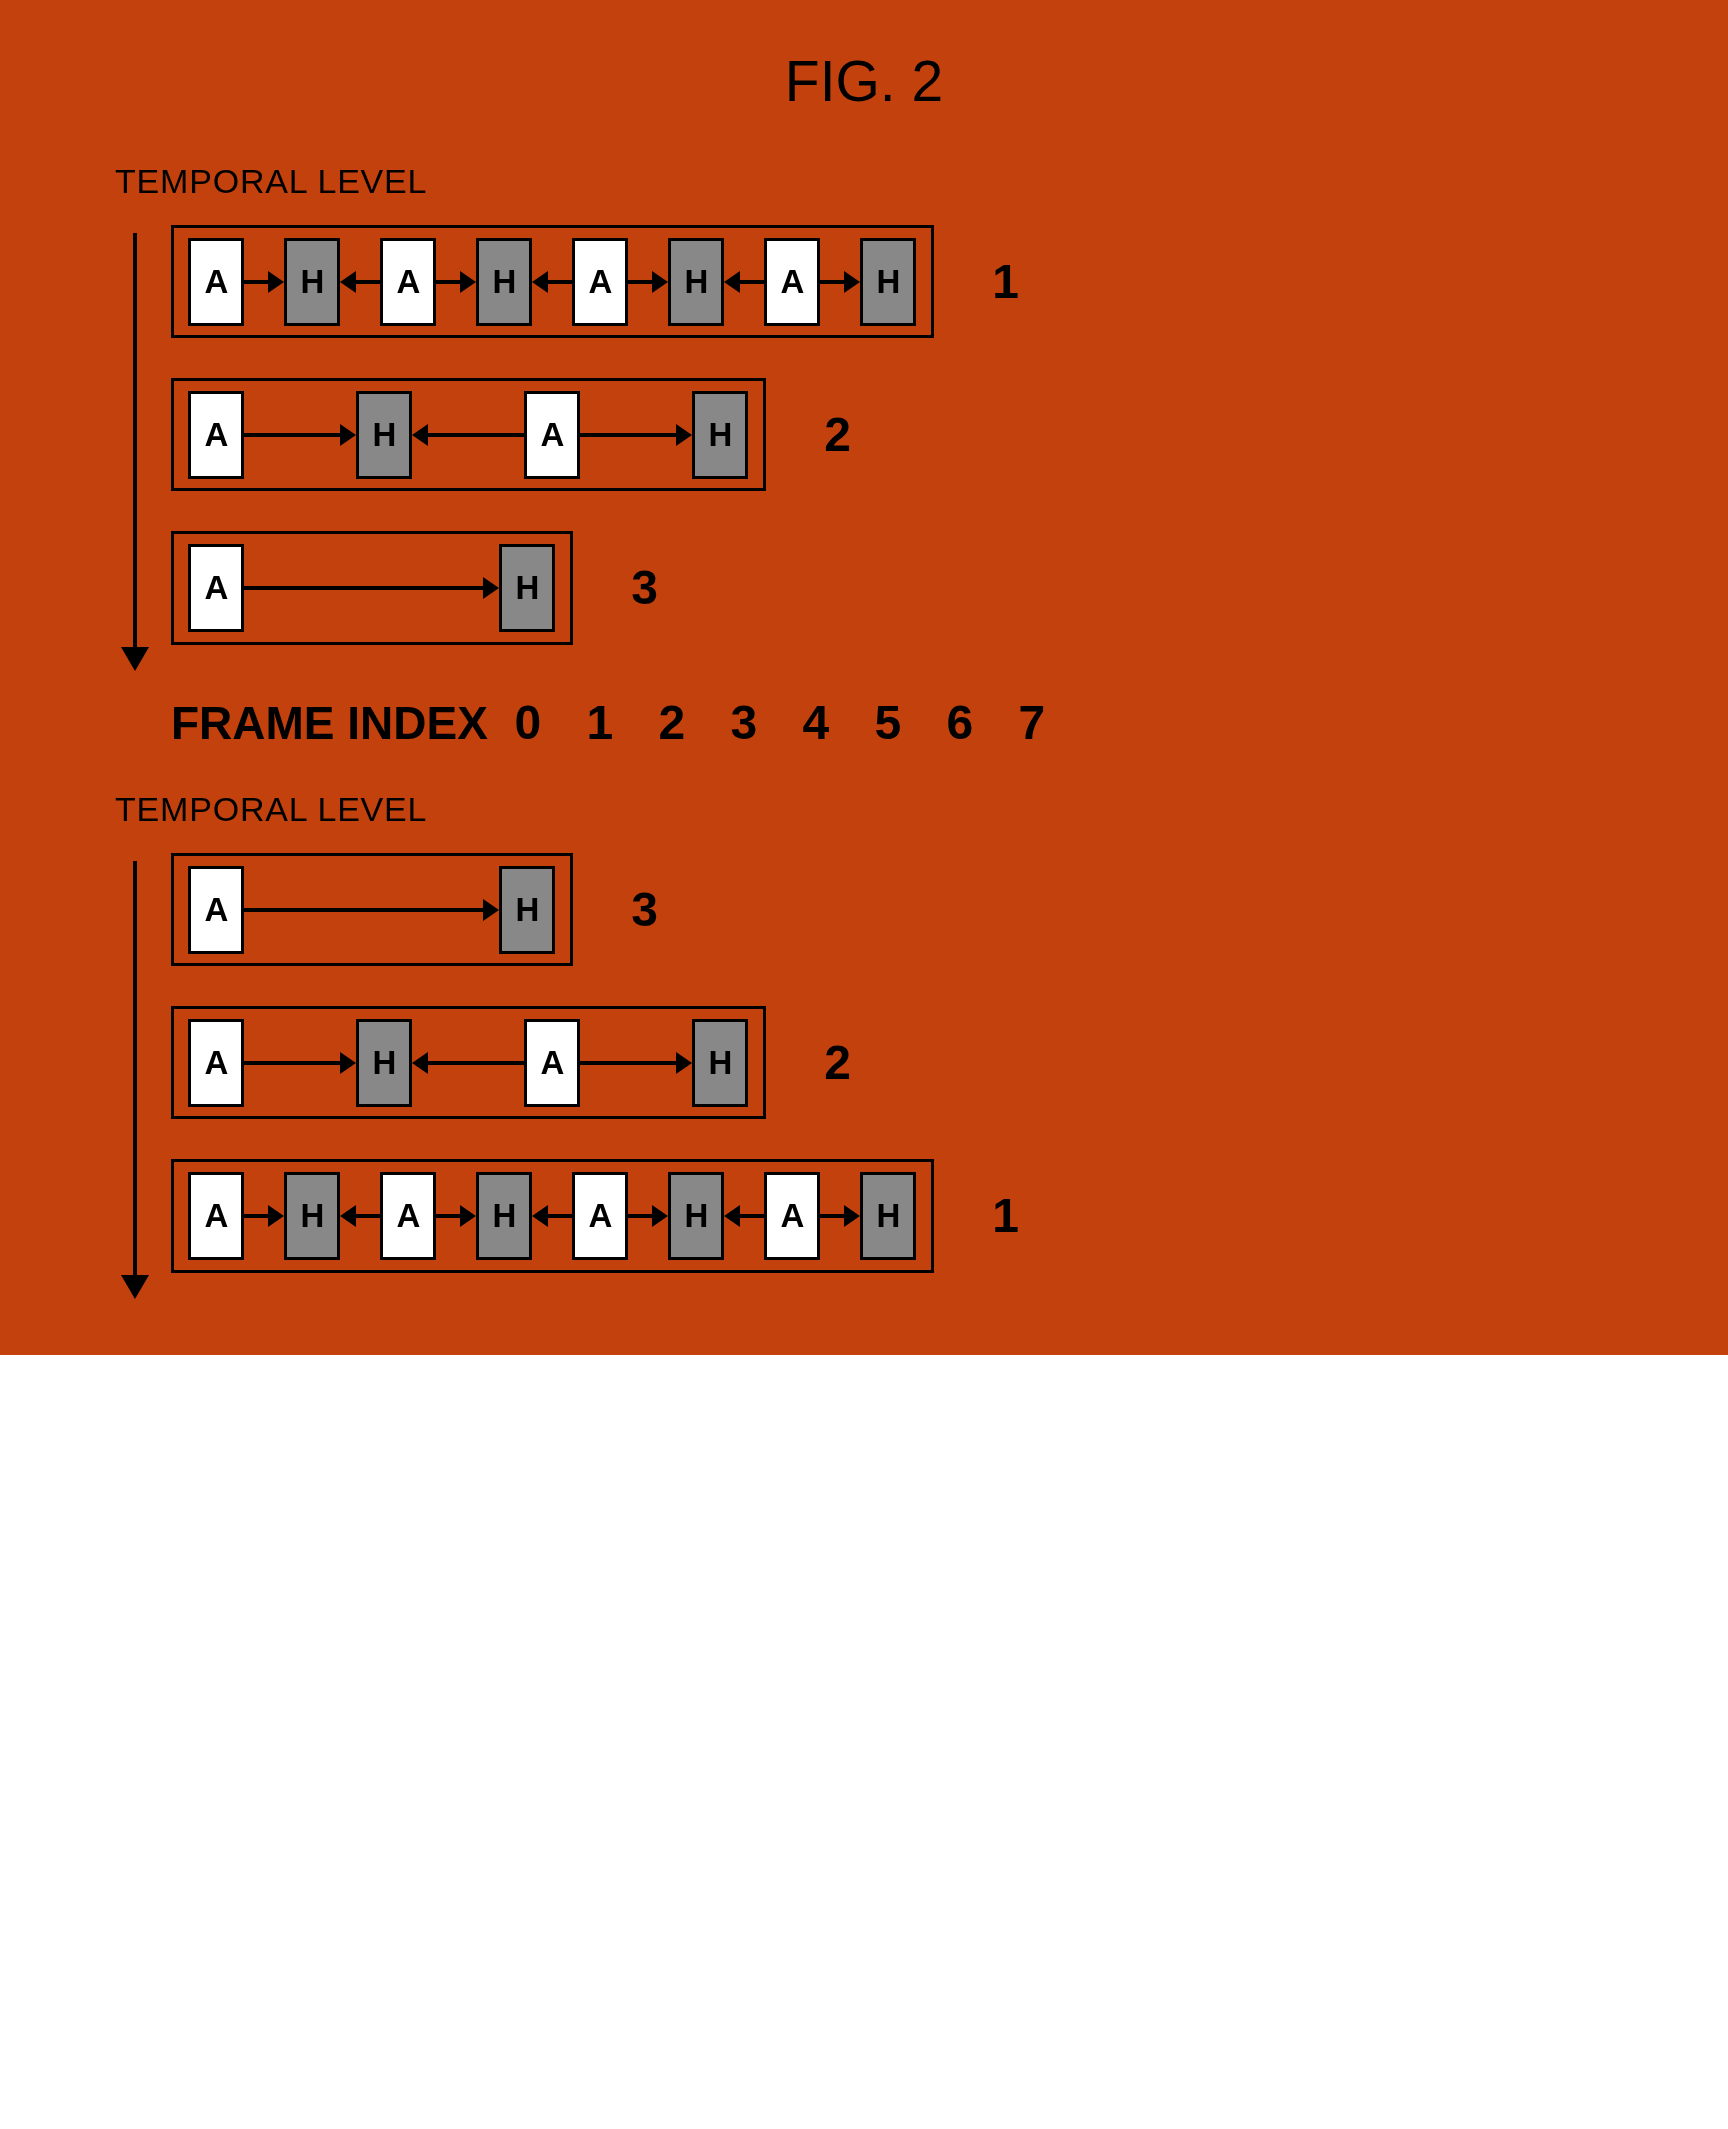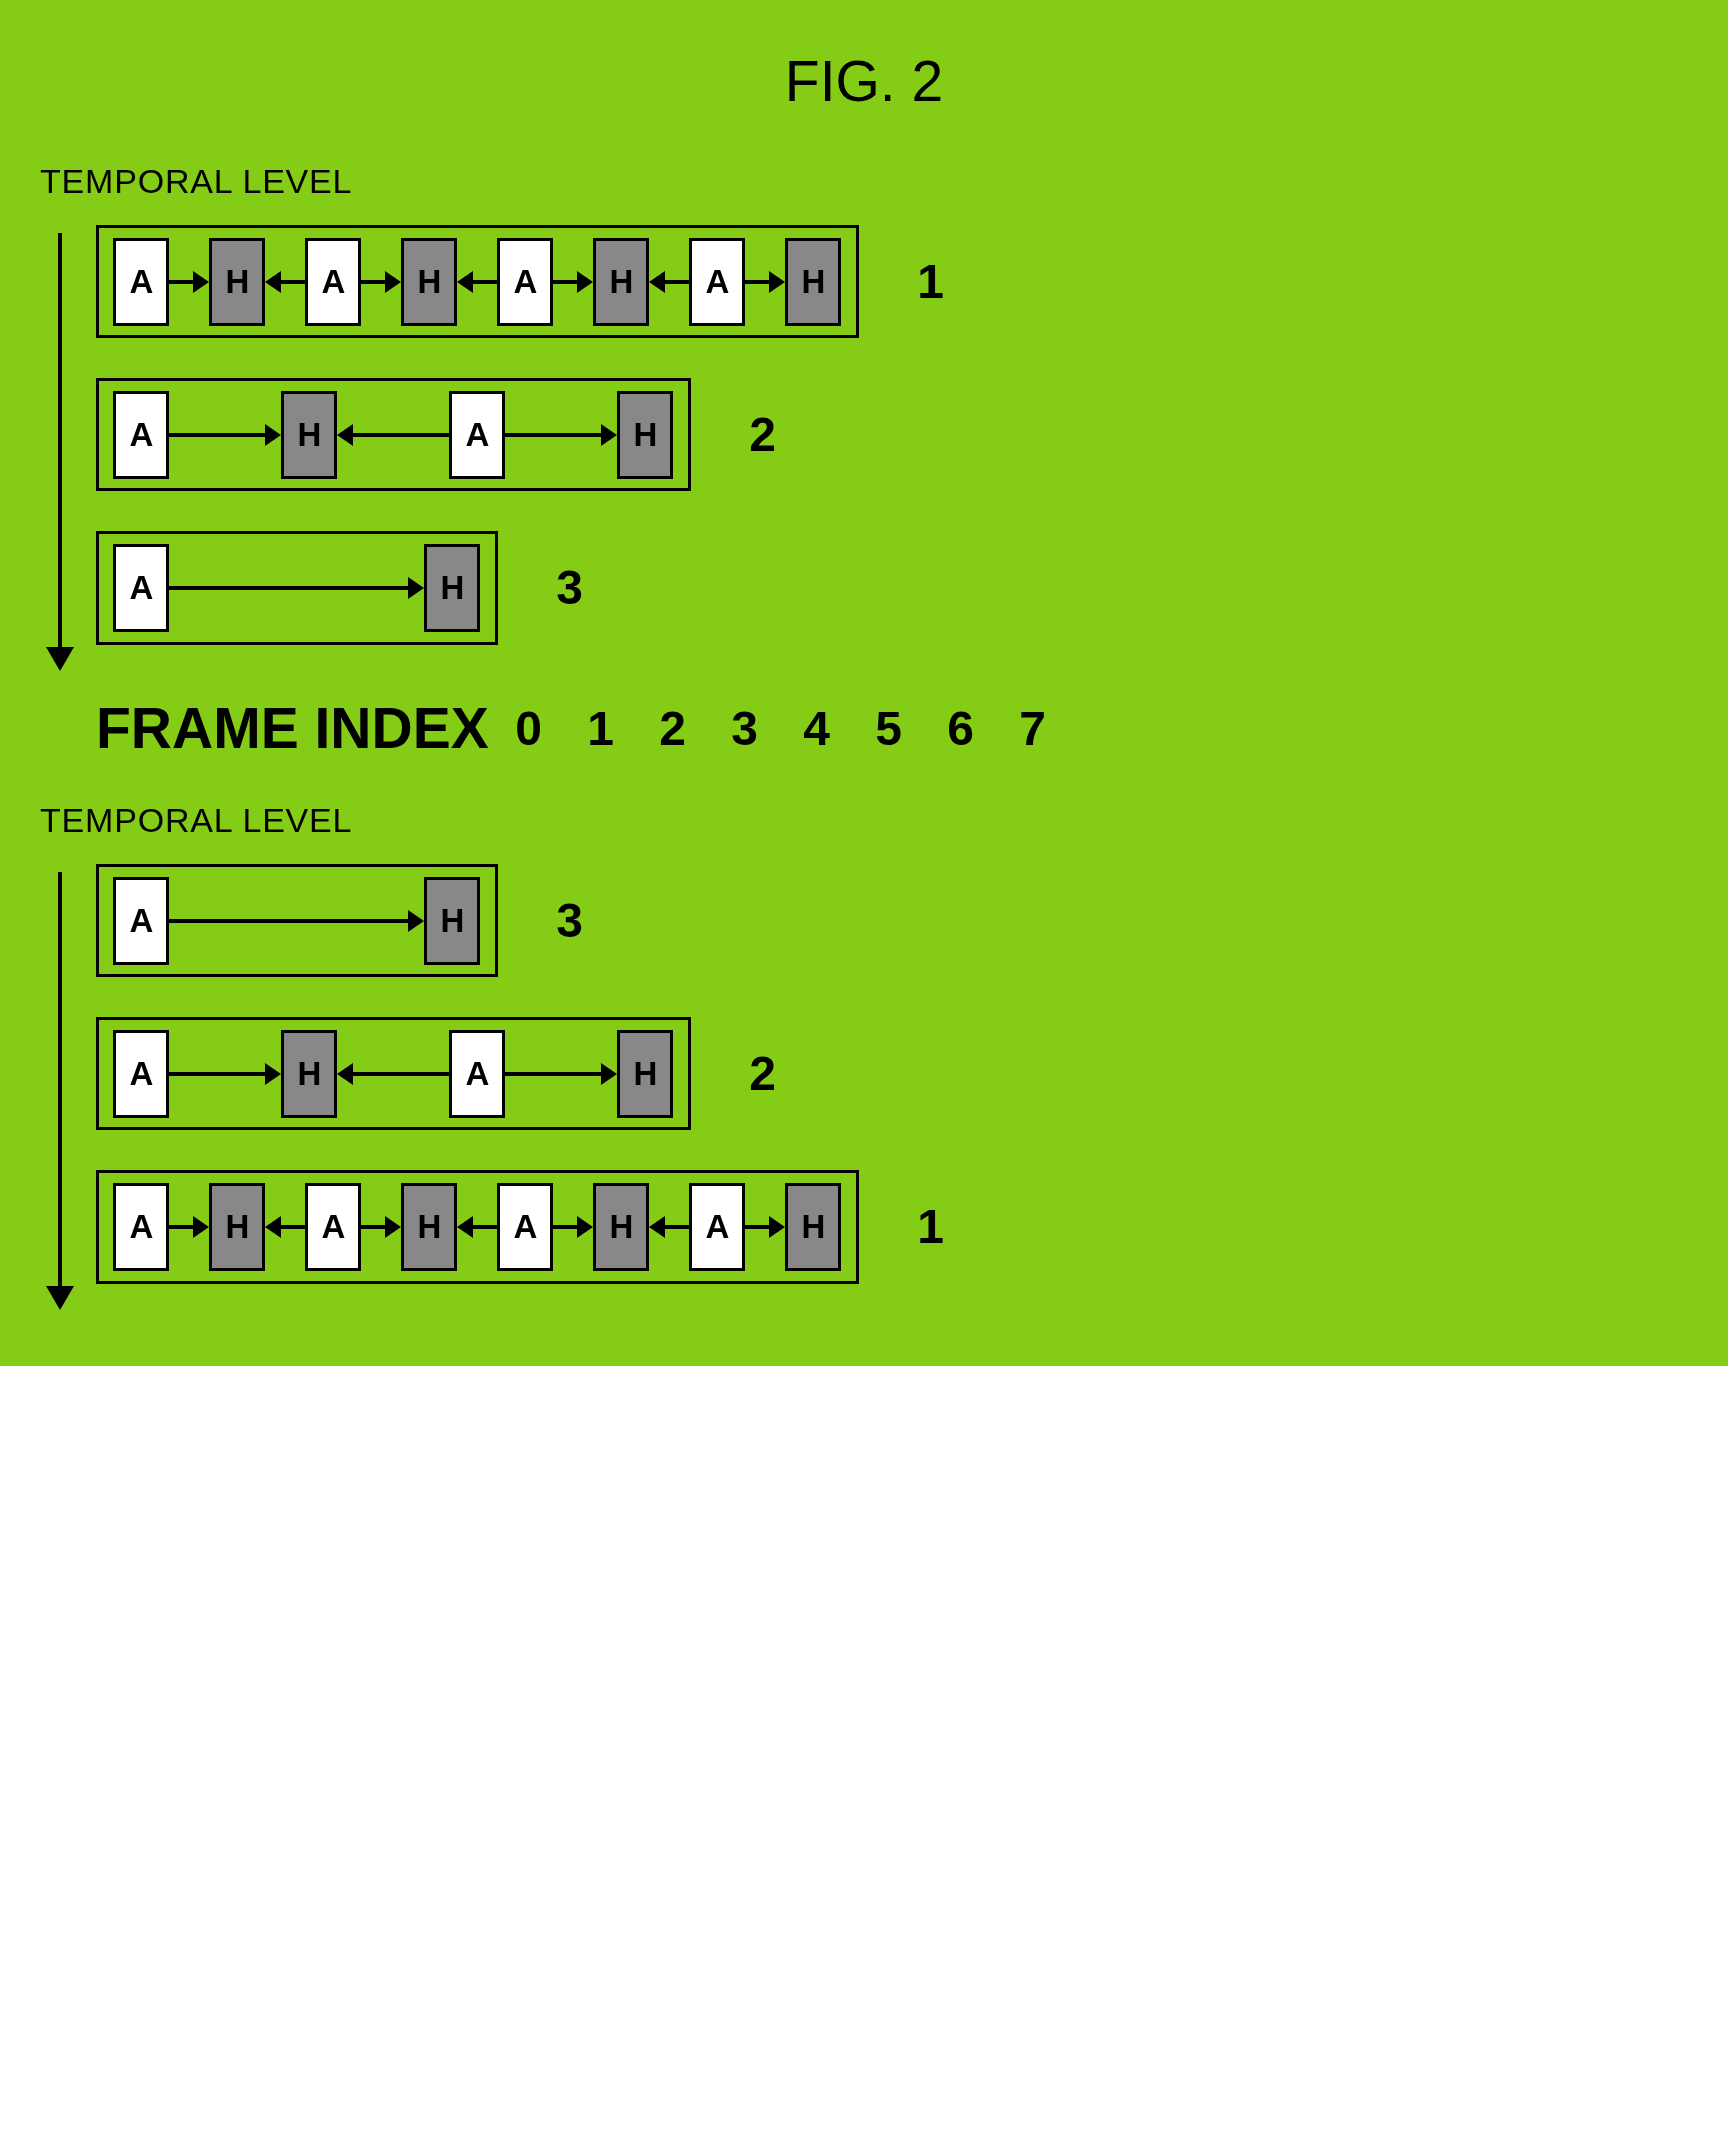--- a/index.html
+++ b/index.html
@@ -8,22 +8,22 @@
       font-family: Arial, sans-serif;
       width: 1728px;
       min-height: 2129px;
       display: flex;
       justify-content: center;
       align-items: flex-start;
     }
     .page {
       width: 100%;
       max-width: 1728px;
-      padding: 48px 40px;
-      background: #84cc16;
+      padding: 48px 115px;
+      background: #c2410c;
     }
     .fig-title {
       text-align: center;
       font-size: 57px;
       font-weight: normal;
       margin-bottom: 48px;
       font-family: Arial, sans-serif;
     }
     .section-header {
       display: flex;
@@ -155,21 +155,21 @@
       border-right: 16px solid #000;
     }
     
     .frame-index-row {
       display: flex;
       align-items: center;
       margin: 24px 0 40px 0;
       padding-left: 56px;
     }
     .frame-index-label {
-      font-size: 57px;
+      font-size: 46px;
       font-weight: 900;
       margin-right: 4px;
       font-family: Arial, sans-serif;
     }
     .frame-index-nums {
       display: flex;
       align-items: center;
       gap: 0px;
     }
     .frame-index-num {

